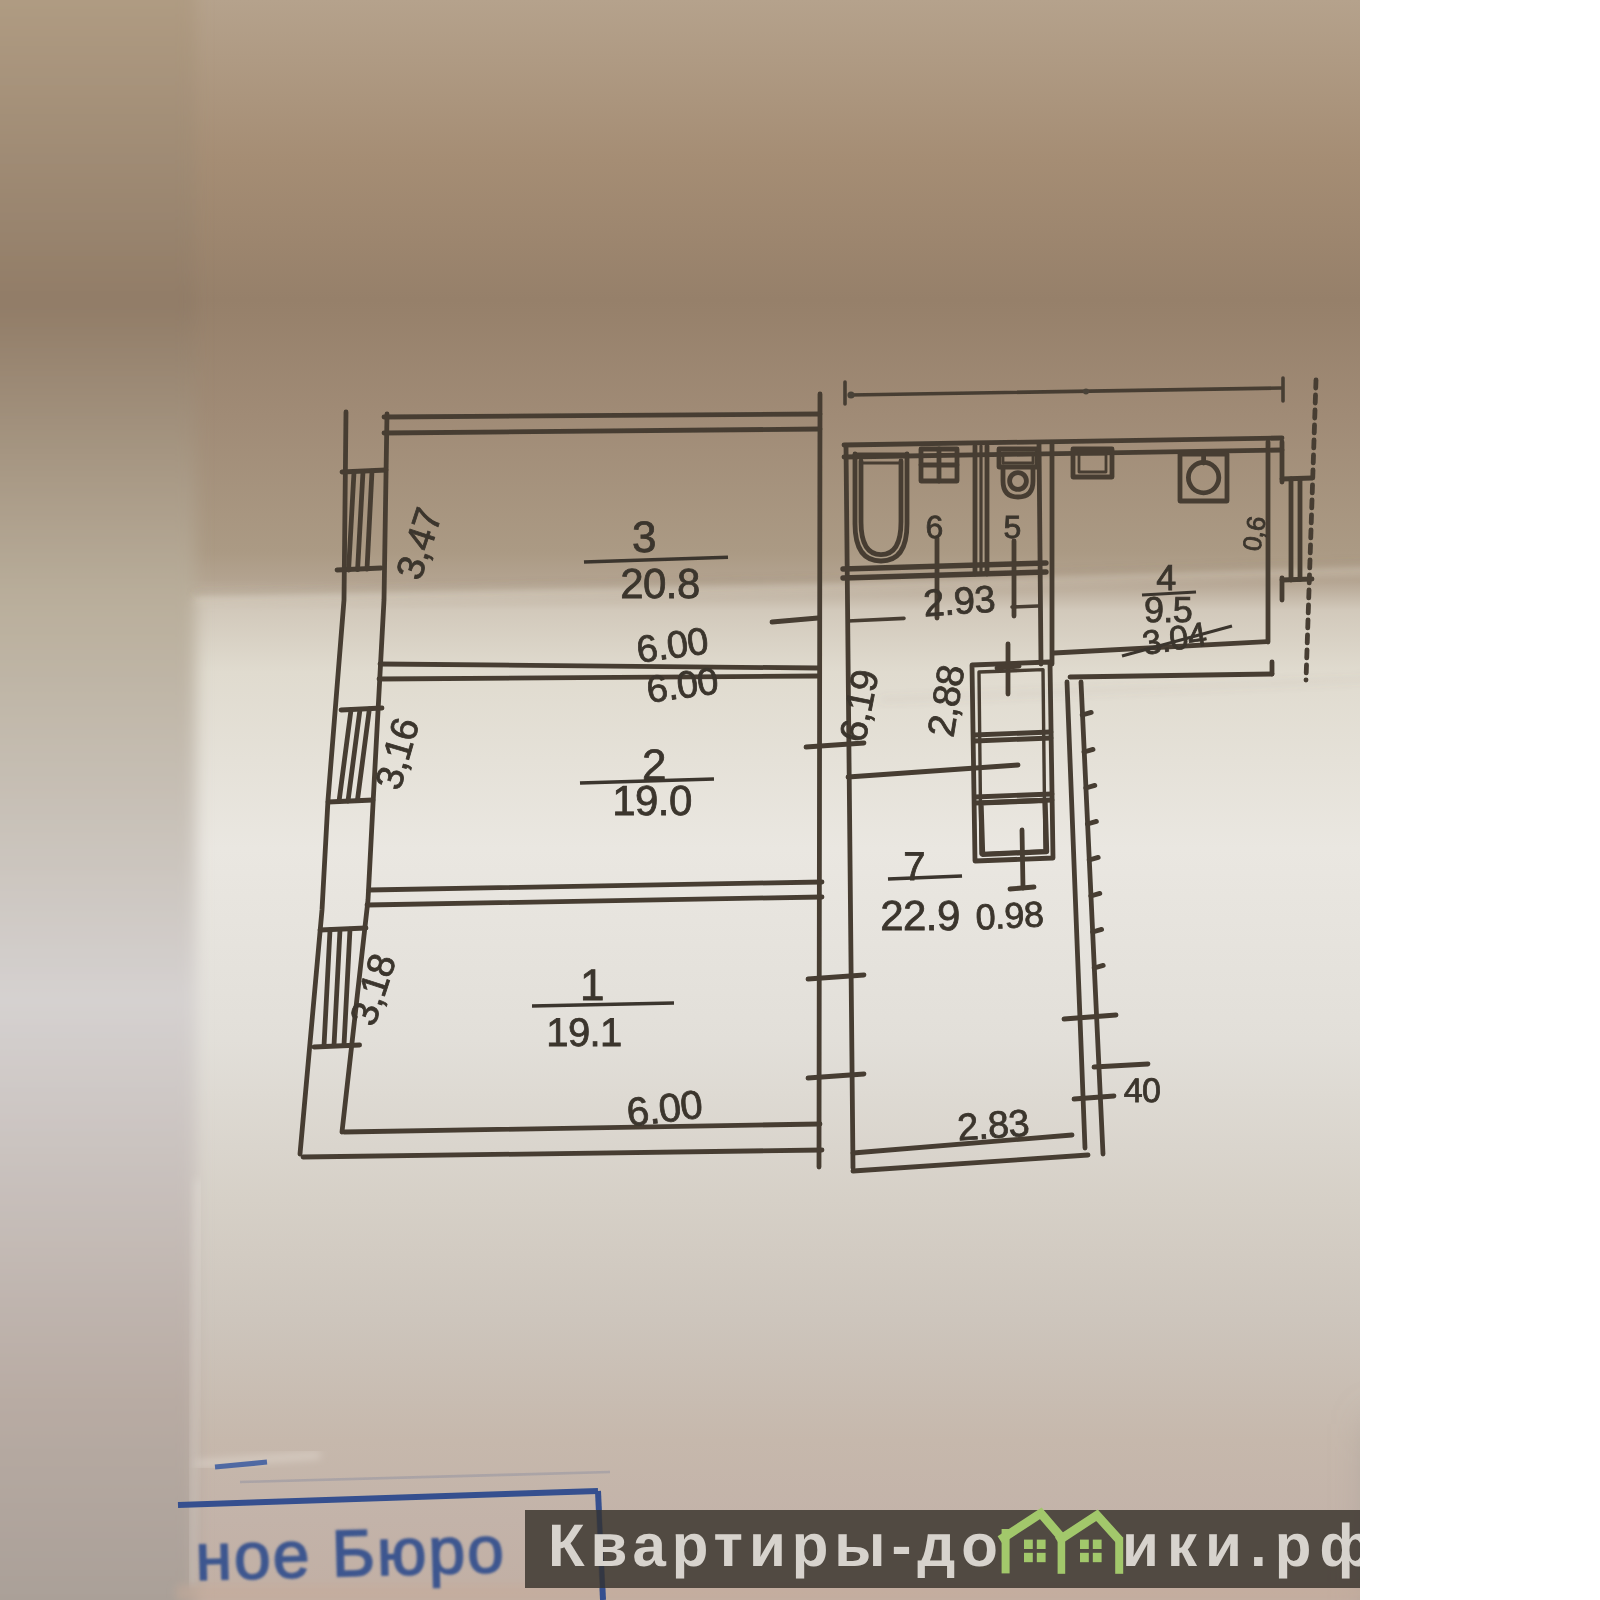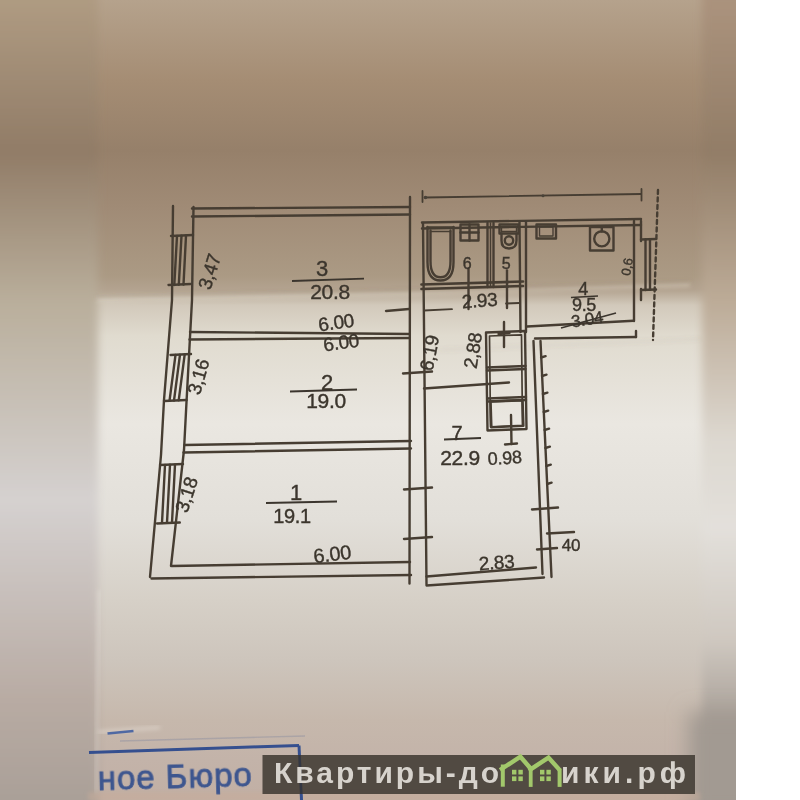--- a/index.html
+++ b/index.html
@@ -1,16 +1,16 @@
 <!DOCTYPE html>
 <html><head>
 <meta charset="utf-8">
 <style>
   html,body{margin:0;padding:0;}
-  #page{width:736px;height:800px;position:relative;overflow:hidden;background:#e8e3da;
+  #page{width:680px;height:800px;position:relative;overflow:hidden;background:#e8e3da;
         font-family:"Liberation Sans", sans-serif;}
   svg{display:block;}
 </style>
 </head>
 <body>
 <div id="page">
 <svg width="800" height="800" viewBox="0 0 800 800">
 <defs>
   <linearGradient id="paper" x1="0" y1="0" x2="0" y2="800" gradientUnits="userSpaceOnUse">
     <stop offset="0" stop-color="#b5a28c"></stop>

